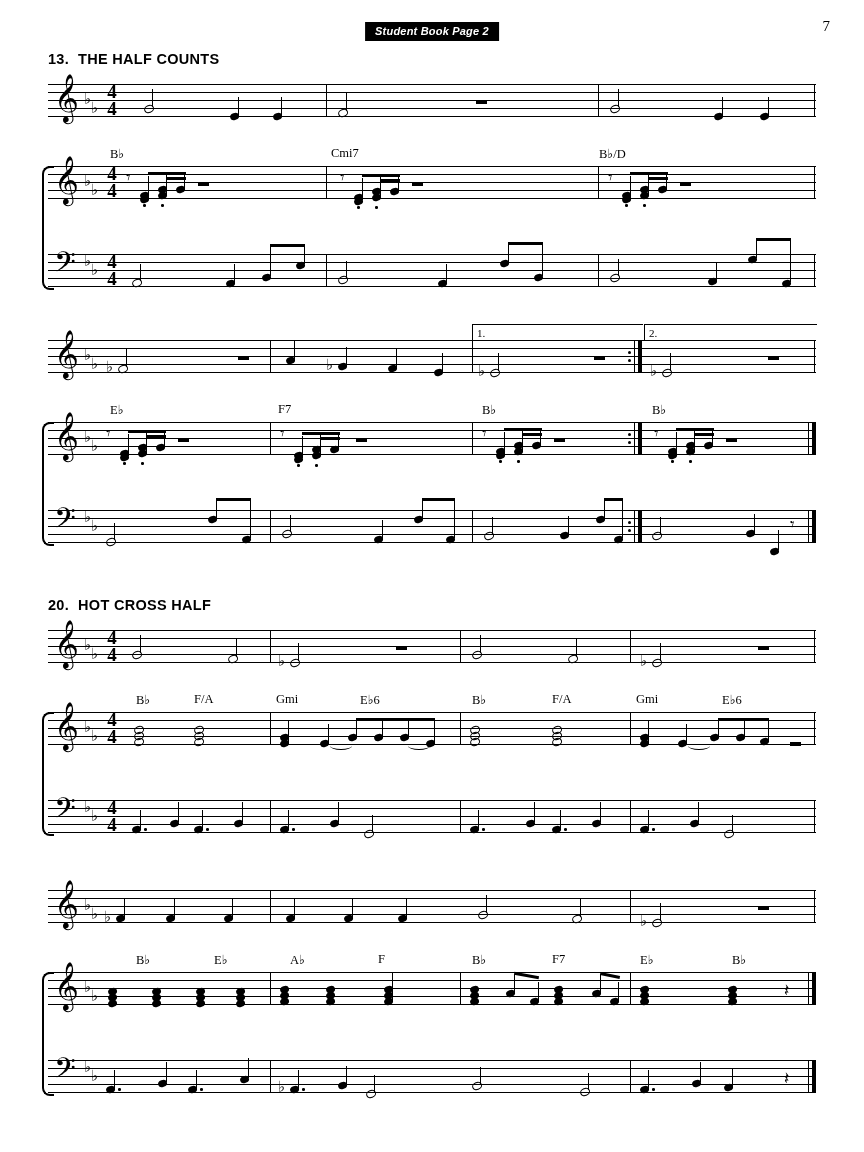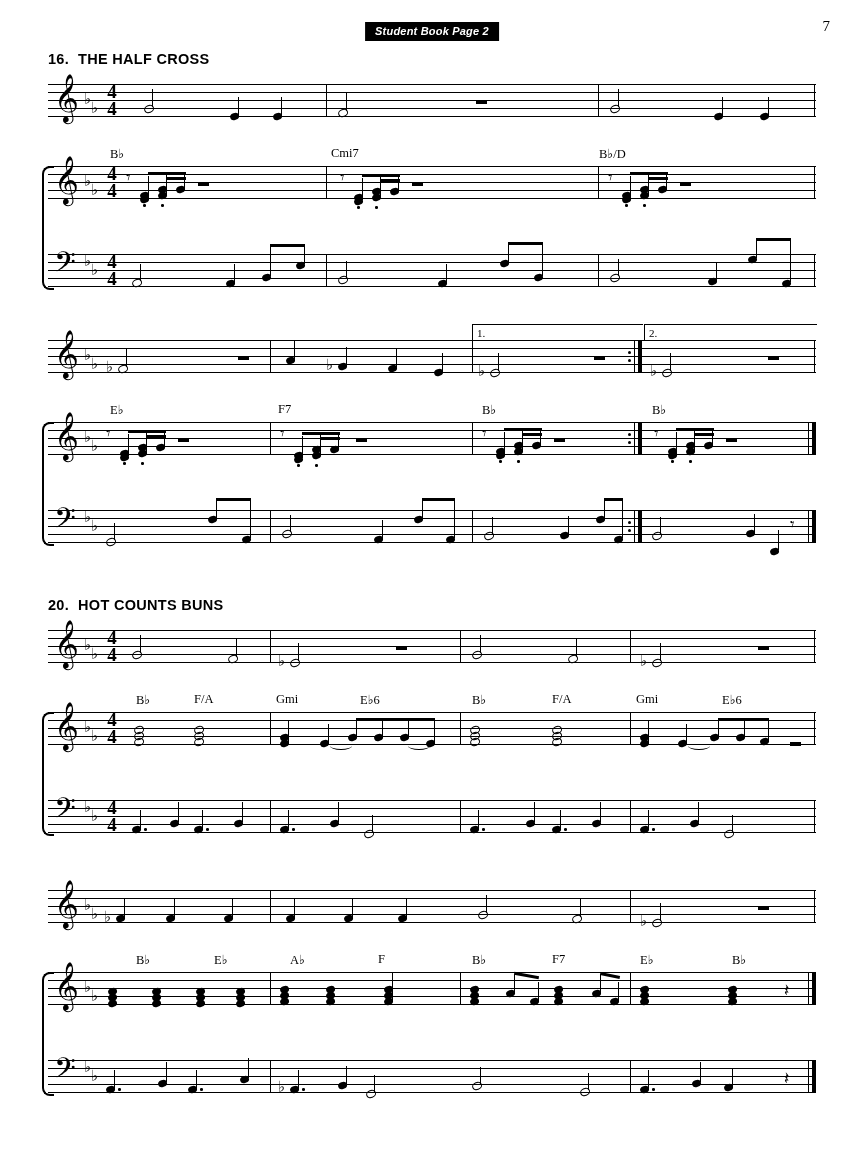--- a/index.html
+++ b/index.html
@@ -203,21 +203,21 @@
 </style>
 </head>
 <body>
 
 <div class="page">
 
   <div class="header-tag">Student Book Page 2</div>
   <div class="page-number">7</div>
 
   <div class="section-title" style="top:51px; left:48px;">
-    <span class="num">16.</span><span>THE HALF CROSS</span>
+    <span class="num">13.</span><span>THE HALF COUNTS</span>
   </div>
 
   <div class="system" style="top:84px; left:48px; width:768px; height:215px;">
 
     <div class="staff" style="top:0px;">
       <div class="line"></div>
         <div class="line"></div>
         <div class="line"></div>
         <div class="line"></div>
         <div class="line"></div>
@@ -560,21 +560,21 @@
     <div class="nh" style="top:190px; left:698px;"></div>
     <div class="stem" style="top:174px; left:706px; height:19px;"></div>
     <div class="nh" style="top:208px; left:722px;"></div>
     <div class="stem" style="top:190px; left:730px; height:20px;"></div>
     <div class="flagrest" style="top:176px; left:742px;">𝄾</div>
     <div class="barline" style="top:170px; left:760px; height:33px;"></div>
     <div class="barline thick" style="top:170px; left:764px; height:33px;"></div>
   </div>
 
   <div class="section-title" style="top:597px; left:48px;">
-    <span class="num">20.</span><span>HOT COUNTS BUNS</span>
+    <span class="num">20.</span><span>HOT CROSS HALF</span>
   </div>
 
   <div class="system" style="top:630px; left:48px; width:768px; height:215px;">
 
     <div class="staff" style="top:0px;">
       <div class="line"></div>
         <div class="line"></div>
         <div class="line"></div>
         <div class="line"></div>
         <div class="line"></div>

